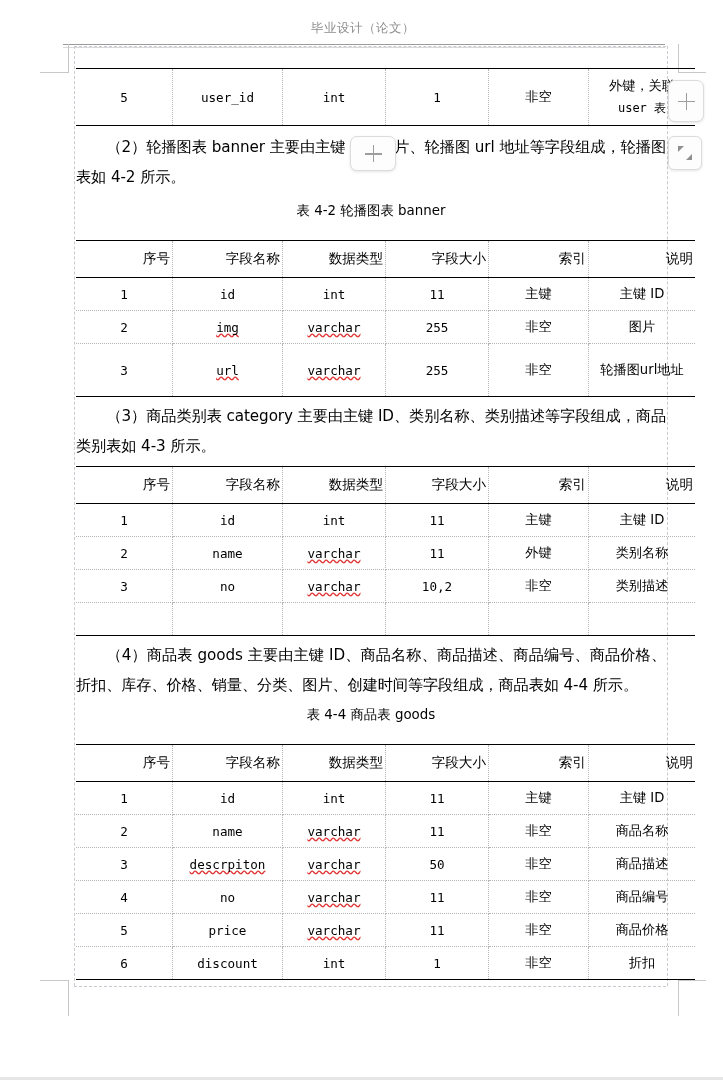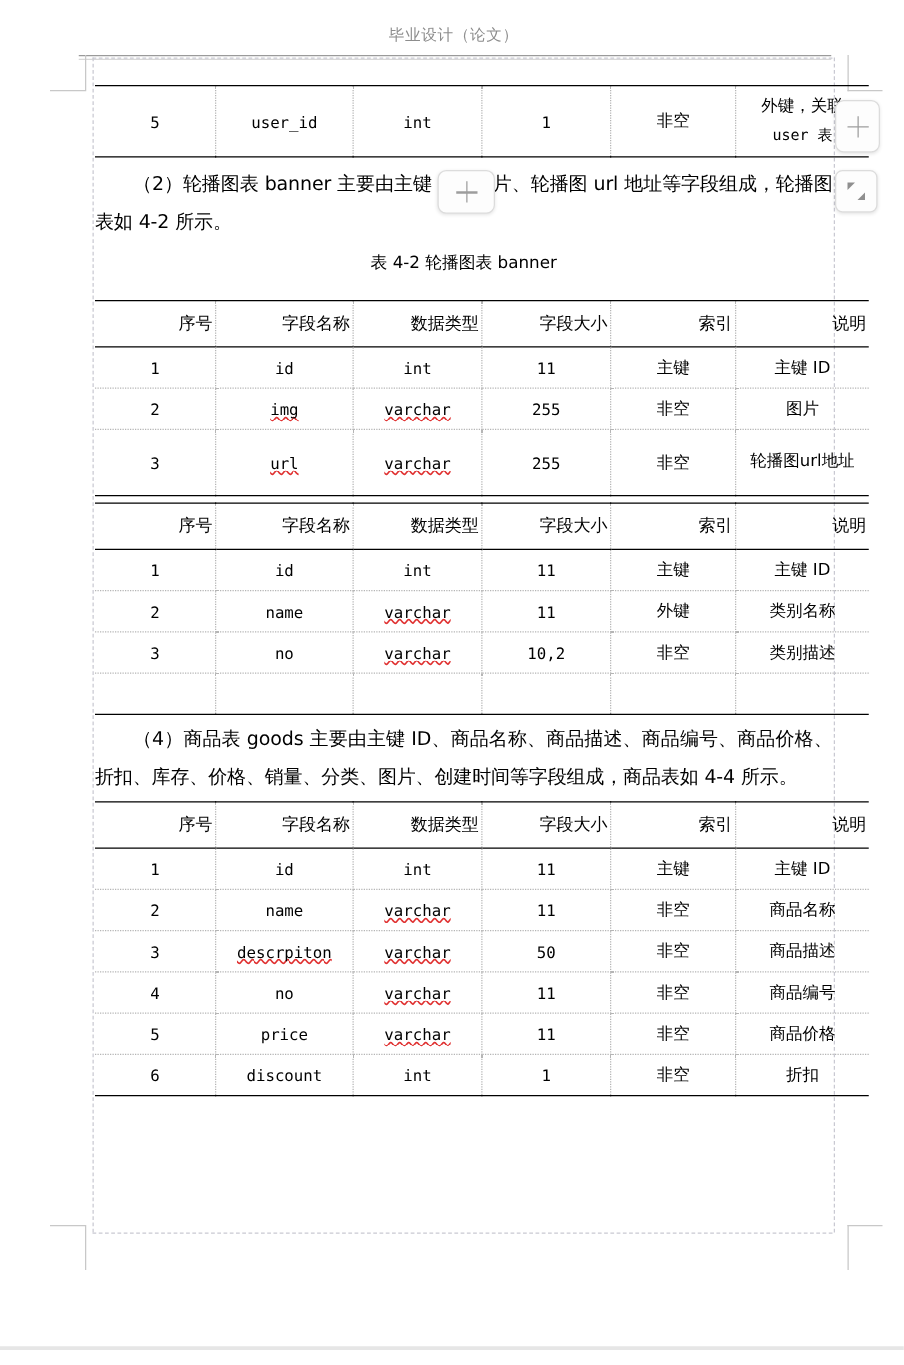--- a/index.html
+++ b/index.html
@@ -314,20 +314,21 @@
           <td class="num" style="height:52px;">3</td>
           <td><span class="sq">url</span></td>
           <td><span class="sq">varchar</span></td>
           <td class="num">255</td>
           <td class="cn">非空</td>
           <td class="cn" style="line-height:22px;">轮播图url地址</td>
         </tr>
       </tbody>
     </table>
 
+    <p class="para" style="margin-top:4px;">（3）商品类别表 category 主要由主键 ID、类别名称、类别描述等字段组成，商品类别表如 4-3 所示。</p>
 
     <table class="dbt" style="margin-top:5px;">
       <thead>
         <tr>
           <th style="width:92px;">序号</th>
           <th style="width:105px;">字段名称</th>
           <th style="width:98px;">数据类型</th>
           <th style="width:98px;">字段大小</th>
           <th style="width:95px;">索引</th>
           <th style="width:102px;">说明</th>
@@ -363,20 +364,21 @@
           <td></td>
           <td></td>
           <td class="num"></td>
           <td class="cn"></td>
           <td class="cn"></td>
         </tr>
       </tbody>
     </table>
 
     <p class="para" style="margin-top:4px;">（4）商品表 goods 主要由主键 ID、商品名称、商品描述、商品编号、商品价格、折扣、库存、价格、销量、分类、图片、创建时间等字段组成，商品表如 4-4 所示。</p>
+    <p class="caption" style="margin-top:2px;">表 4-4 商品表 goods</p>
 
     <table class="dbt" style="margin-top:5px;">
       <thead>
         <tr>
           <th style="width:92px;">序号</th>
           <th style="width:105px;">字段名称</th>
           <th style="width:98px;">数据类型</th>
           <th style="width:98px;">字段大小</th>
           <th style="width:95px;">索引</th>
           <th style="width:102px;">说明</th>

